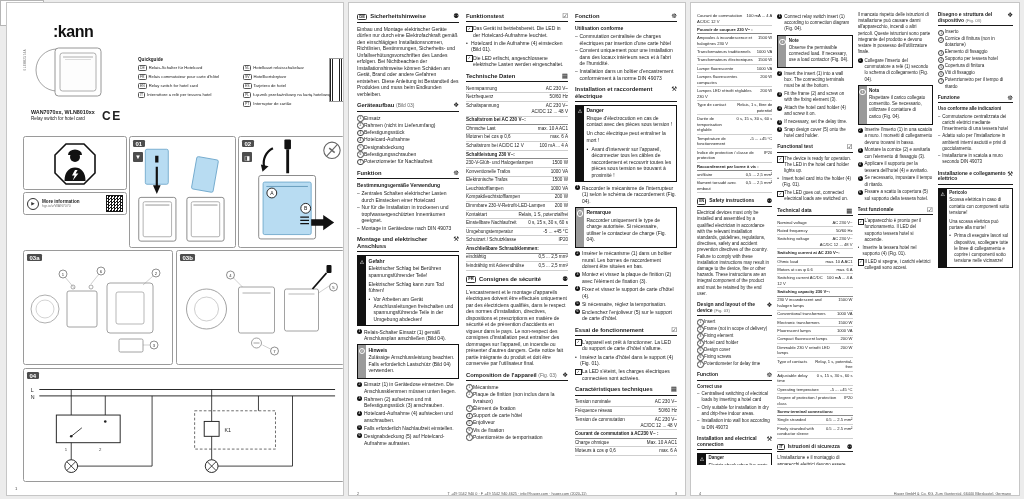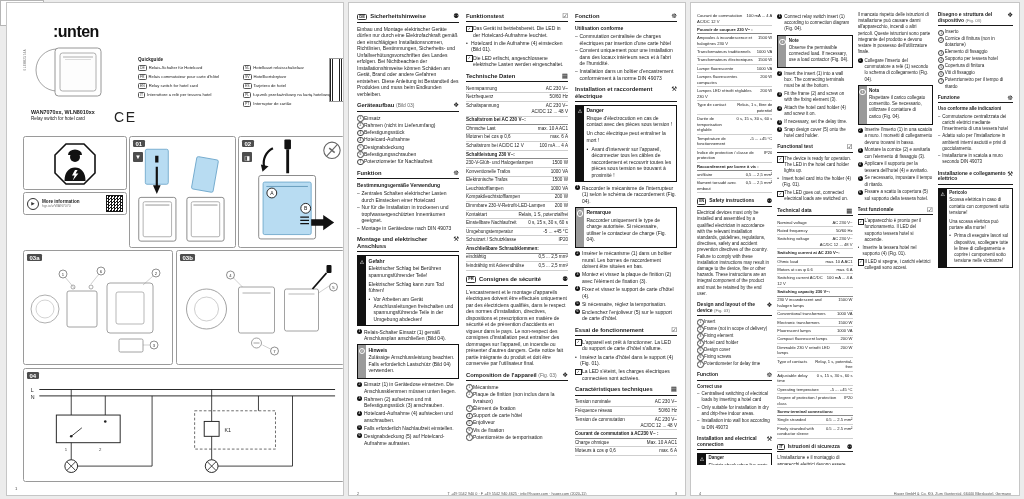--- a/index.html
+++ b/index.html
@@ -11,21 +11,21 @@
   .artifact{position:absolute;left:0;top:0;width:44px;height:26px;background:#fff;border:0.7px solid #b5b5b5;box-sizing:border-box}
 
   
   #page1{position:absolute}
   .logo{position:absolute;left:46px;top:20px;font-size:16px;font-weight:bold;letter-spacing:-0.5px;color:#111}
   .vcode{position:absolute;left:16px;top:46px;writing-mode:vertical-rl;transform:rotate(180deg);font-size:3.2px;color:#777;letter-spacing:0.3px}
   .prodfig{position:absolute;left:26px;top:38px}
   .barcode{position:absolute;left:322px;top:55px;width:13px;height:42px;background:repeating-linear-gradient(90deg,#222 0 0.7px,#fff 0.7px 1.9px);border:0.4px solid #999}
   .model{position:absolute;left:24px;top:106px;font-size:5.4px;font-weight:bold}
   .subtt{position:absolute;left:24px;top:113px;font-size:4.6px;color:#222}
-  .ce{position:absolute;left:107px;top:106px;font-size:14px;font-weight:normal;letter-spacing:1.6px;color:#222}
+  .ce{position:absolute;left:95px;top:106px;font-size:12px;font-weight:bold;letter-spacing:1.6px;color:#222}
   .qg{position:absolute;left:131px;top:54px;width:200px}
   .qg-title{font-size:4.6px;font-weight:bold;margin-bottom:2.5px}
   .qgcols{display:flex;gap:10px}
   .qgcol{width:95px}
   .qrow{display:flex;gap:2px;font-size:4.2px;margin-bottom:2.6px;align-items:flex-start}
   .lchip{flex:0 0 auto;border:0.5px solid #555;border-radius:1.4px;font-size:3.4px;padding:0 1px;line-height:4.4px;color:#333}
   .panel{position:absolute;border:0.8px solid #9a9a9a;border-radius:2.5px;background:#fff;box-sizing:border-box;overflow:hidden}
   .badge{position:absolute;top:3px;left:3px;background:#4d4d4d;color:#fff;font-weight:bold;font-size:6px;padding:0.5px 2.5px;border-radius:1.2px;z-index:2}
   .chip{position:absolute;top:15px;left:3px;width:10px;height:10px;background:#4d4d4d;color:#fff;font-size:6px;display:flex;align-items:center;justify-content:center;border-radius:1px;z-index:2}
   .info-panel{display:flex;align-items:center;gap:3px;padding:3px}
@@ -79,21 +79,21 @@
   .foot .l{position:absolute;left:8px}
   .foot .r{position:absolute;right:8px}
   svg{display:block}
 </style>
 </head>
 <body>
 
 <div class="artifact"></div>
 
 <div class="sheet" id="page1">
-  <div class="logo">:unten</div>
+  <div class="logo">:kann</div>
   <div class="vcode">6LE002574A</div>
 
   <svg class="prodfig" width="78" height="62" viewBox="0 0 78 62">
     <circle cx="24" cy="29" r="21" fill="none" stroke="#9a9a9a" stroke-width="0.9"></circle>
     <rect x="22" y="7" width="46" height="48" rx="3.5" fill="#ffffff" stroke="#8a8a8a" stroke-width="0.9"></rect>
     <rect x="27" y="12" width="36" height="38" rx="2.5" fill="#fdfdfd" stroke="#9a9a9a" stroke-width="0.8"></rect>
     <line x1="30" y1="16" x2="60" y2="16" stroke="#9a9a9a" stroke-width="0.8"></line>
     <line x1="32" y1="18.5" x2="58" y2="18.5" stroke="#c4c4c4" stroke-width="0.6"></line>
   </svg>
   <div class="barcode"></div>

